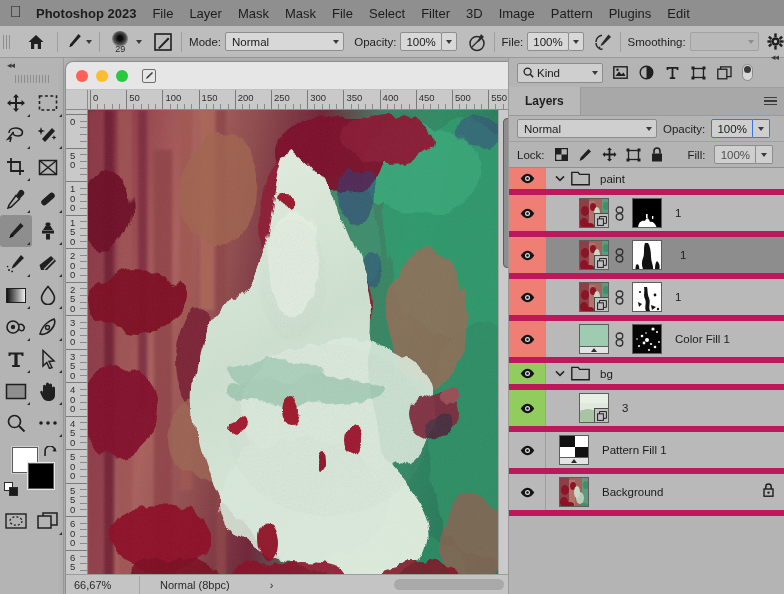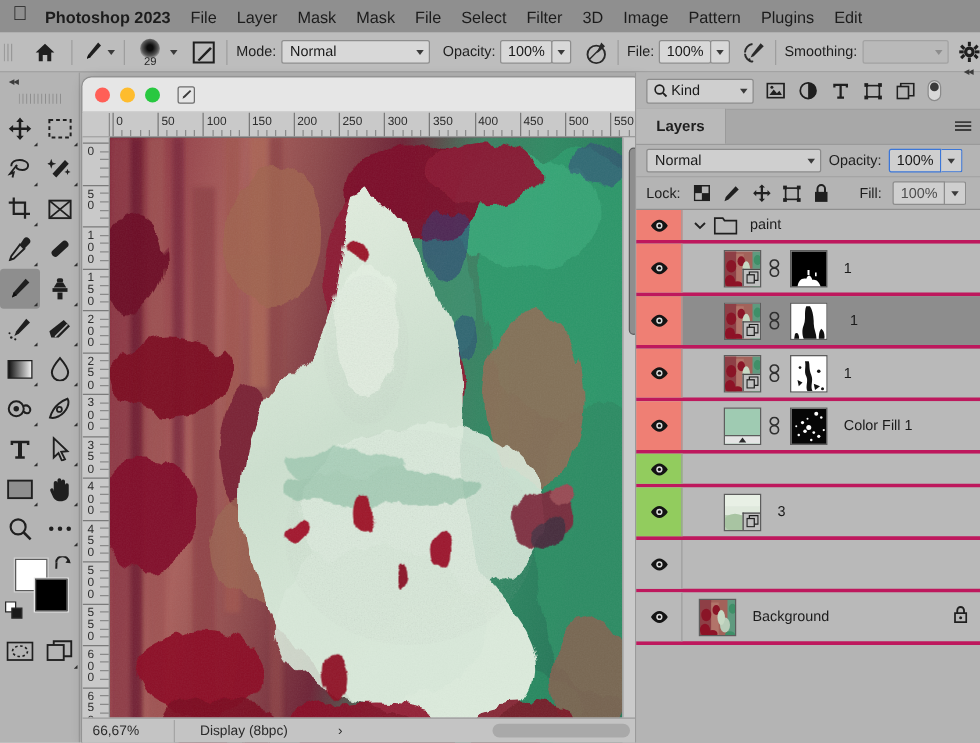--- a/index.html
+++ b/index.html
@@ -254,21 +254,21 @@
   #lockrow {
     height: 26px; background: #b4b4b4; border-bottom: 1px solid #8f8f8f;
     display: flex; align-items: center; padding: 0 8px; gap: 9px;
   }
   #lockrow .lbl { font-size: 11.5px; color: #1e1e1e; }
   .lockicon { width: 15px; height: 15px; display: flex; align-items: center; justify-content: center; }
 
   #layerlist { background: #b4b4b4; }
   .lrow {
     height: 42px; display: flex; align-items: stretch;
-    border-bottom: 3px solid #be185d; background: #b9b9b9;
+    border-bottom: 6px solid #be185d; background: #b9b9b9;
   }
   .lrow.selected { background: #8d8d8d; }
   .lrow.grouphdr { height: 27px; }
   .eyecell {
     width: 37px; display: flex; align-items: center; justify-content: center;
     border-right: 1px solid #9d9d9d; flex: none;
   }
   .eye-red { background: #ef7f74; }
   .eye-green { background: #92cc5e; }
   .eye-plain { background: #b9b9b9; }
@@ -988,21 +988,21 @@
     </div>
 
     <div id="vscroll">
       <div class="thumb"></div>
     </div>
 
     <div id="statusbar">
       <div class="zoomf">
         <span>66,67%</span>
       </div>
-      <span class="stat">Display (8bpc)</span>
+      <span class="stat">Normal (8bpc)</span>
       <span class="scaret">›</span>
       <span class="sbpill"></span>
     </div>
   </div>
 </div>
 
 <div id="panel">
   <span class="pnl-collapse">
     <span>◂◂</span>
   </span>
@@ -1333,20 +1333,31 @@
         </div>
       </div>
       <div class="lrow grouphdr">
         <div class="eyecell eye-green">
           <svg width="15" height="11" viewBox="0 0 15 11">
   <path d="M7.5 0.7 C11.5 0.7 14.2 5.5 14.2 5.5 C14.2 5.5 11.5 10.3 7.5 10.3 C3.5 10.3 0.8 5.5 0.8 5.5 C0.8 5.5 3.5 0.7 7.5 0.7 Z" fill="#141414"></path>
   <circle cx="7.5" cy="5.5" r="2.5" fill="#dcdcdc"></circle>
             <circle cx="7.5" cy="5.5" r="1.3" fill="#141414"></circle>
           </svg>
         </div>
+        <div class="lcontent">
+          <span class="disclose">
+            <svg width="10" height="7" viewBox="0 0 10 7">
+  <path d="M1 1.4 L5 5.4 L9 1.4" fill="none" stroke="#232323" stroke-width="1.5"></path>
+            </svg>
+          </span>
+          <span class="folder"><svg width="19" height="15" viewBox="0 0 19 15">
+  <path d="M0.8 3.4 V13.8 H18.2 V3.4 H8.6 L7.2 1.4 H0.8 Z" fill="none" stroke="#1f1f1f" stroke-width="1.4"></path>
+            </svg></span>
+          <span class="lname" style="margin-left: 6px;">bg</span>
+        </div>
       </div>
       <div class="lrow">
         <div class="eyecell eye-green">
           <svg width="15" height="11" viewBox="0 0 15 11">
   <path d="M7.5 0.7 C11.5 0.7 14.2 5.5 14.2 5.5 C14.2 5.5 11.5 10.3 7.5 10.3 C3.5 10.3 0.8 5.5 0.8 5.5 C0.8 5.5 3.5 0.7 7.5 0.7 Z" fill="#141414"></path>
   <circle cx="7.5" cy="5.5" r="2.5" fill="#dcdcdc"></circle>
             <circle cx="7.5" cy="5.5" r="1.3" fill="#141414"></circle>
           </svg>
         </div>
         <div class="lcontent">
@@ -1366,20 +1377,29 @@
           <span class="lname" style="margin-left: 8px;">3</span>
         </div>
       </div>
       <div class="lrow">
         <div class="eyecell eye-plain">
           <svg width="15" height="11" viewBox="0 0 15 11">
   <path d="M7.5 0.7 C11.5 0.7 14.2 5.5 14.2 5.5 C14.2 5.5 11.5 10.3 7.5 10.3 C3.5 10.3 0.8 5.5 0.8 5.5 C0.8 5.5 3.5 0.7 7.5 0.7 Z" fill="#141414"></path>
   <circle cx="7.5" cy="5.5" r="2.5" fill="#dcdcdc"></circle>
             <circle cx="7.5" cy="5.5" r="1.3" fill="#141414"></circle>
           </svg>
+        </div>
+        <div class="lcontent">
+          <span style="width: 0px;"></span>
+          <span class="thumb fillthumb"><svg width="30" height="30" viewBox="0 0 30 30" preserveAspectRatio="none">
+      <rect width="30" height="30" fill="#ffffff"></rect>
+      <rect x="0" y="0" width="15" height="11" fill="#111111"></rect>
+      <rect x="15" y="11" width="15" height="11" fill="#111111"></rect>
+    </svg><span class="bar"></span></span>
+          <span class="lname" style="margin-left: 8px;">Pattern Fill 1</span>
         </div>
       </div>
       <div class="lrow">
         <div class="eyecell eye-plain">
           <svg width="15" height="11" viewBox="0 0 15 11">
   <path d="M7.5 0.7 C11.5 0.7 14.2 5.5 14.2 5.5 C14.2 5.5 11.5 10.3 7.5 10.3 C3.5 10.3 0.8 5.5 0.8 5.5 C0.8 5.5 3.5 0.7 7.5 0.7 Z" fill="#141414"></path>
   <circle cx="7.5" cy="5.5" r="2.5" fill="#dcdcdc"></circle>
             <circle cx="7.5" cy="5.5" r="1.3" fill="#141414"></circle>
           </svg>
         </div>

